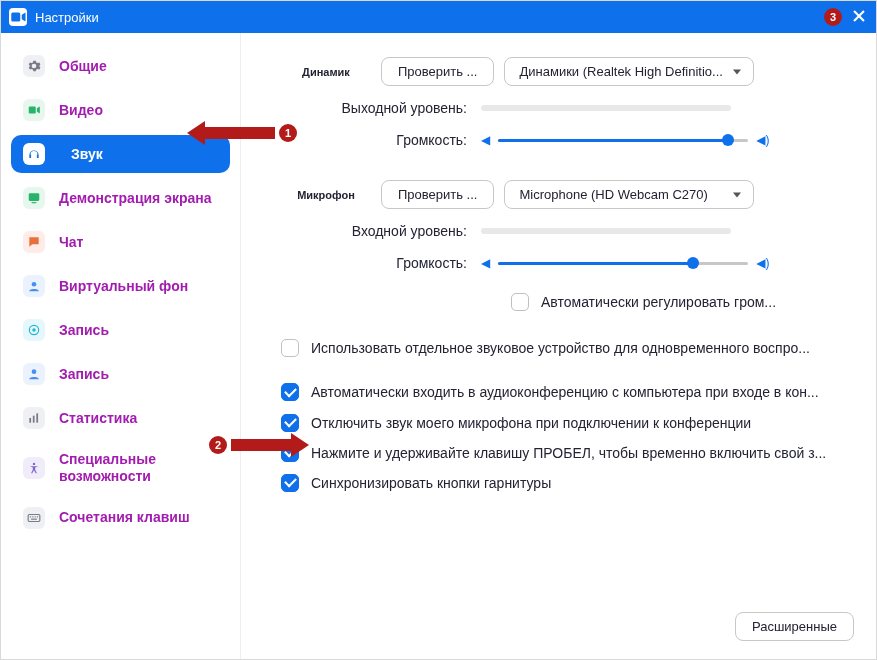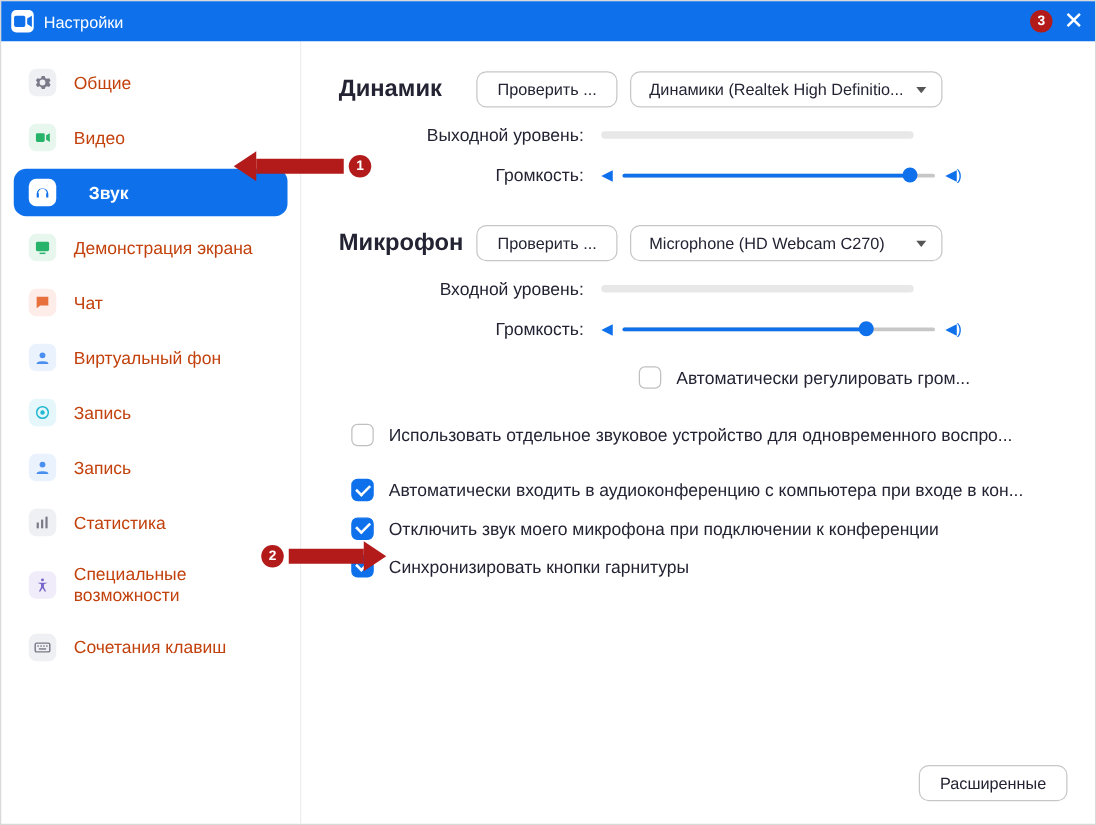--- a/index.html
+++ b/index.html
@@ -62,21 +62,22 @@
     border-right: 1px solid #eee;
     padding: 14px 10px;
   }
   .side-item {
     display:flex; align-items:center;
     padding: 8px 12px;
     border-radius: 10px;
     margin-bottom: 6px;
     cursor:pointer;
     font-size: 14px;
-    color:#c2410c;
+    color:#a21caf;
+    font-weight:bold;
   }
   .side-item.active {
     background:#0e71eb;
     color:#ffffff;
     font-weight:700;
     gap:12px;
   }
   .side-item .icon {
     width:22px; height:22px; border-radius:6px;
     margin-right:14px;
@@ -86,21 +87,21 @@
   .side-item .icon svg { width:14px; height:14px; }
   .side-item.active .icon { background:#fff; }
   .side-item .label-wrap { line-height:1.2; }
 
   .content {
     flex:1; padding: 24px 30px 20px 30px;
     overflow:auto; position:relative;
   }
 
   .row { display:flex; align-items:center; margin-bottom:14px; }
-  .sec-label { width:110px; font-weight:600; font-size:19px; text-align:left; }
+  .sec-label { width:110px; font-weight:600; font-size:11px; text-align:center; }
   .sub-label { width:210px; text-align:right; padding-right:14px; color:#232333; font-size:14px;}
   .controls { display:flex; gap:10px; align-items:flex-end; }
 
   .btn {
     border:1px solid #c7c7c7;
     border-radius:8px;
     padding:6px 16px;
     font-size:13px;
     background:#fff;
     cursor:pointer;
@@ -373,20 +374,24 @@
       <div class="check-row">
         <span class="box on"></span>
         <span class="txt">Автоматически входить в аудиоконференцию с компьютера при входе в кон...</span>
       </div>
       <div class="check-row">
         <span class="box on"></span>
         <span class="txt">Отключить звук моего микрофона при подключении к конференции</span>
       </div>
       <div class="check-row">
         <span class="box on"></span>
+        <span class="txt">Нажмите и удерживайте клавишу ПРОБЕЛ, чтобы временно включить свой з...</span>
+      </div>
+      <div class="check-row">
+        <span class="box on"></span>
         <span class="txt">Синхронизировать кнопки гарнитуры</span>
       </div>
 
       <div class="btn footer-btn">Расширенные</div>
     </div>
   </div>
 
   <div class="arrow-anno left" style="left:186px; top:120px;">
     <div class="head"></div>
     <div class="shaft" style="width:70px"></div>

